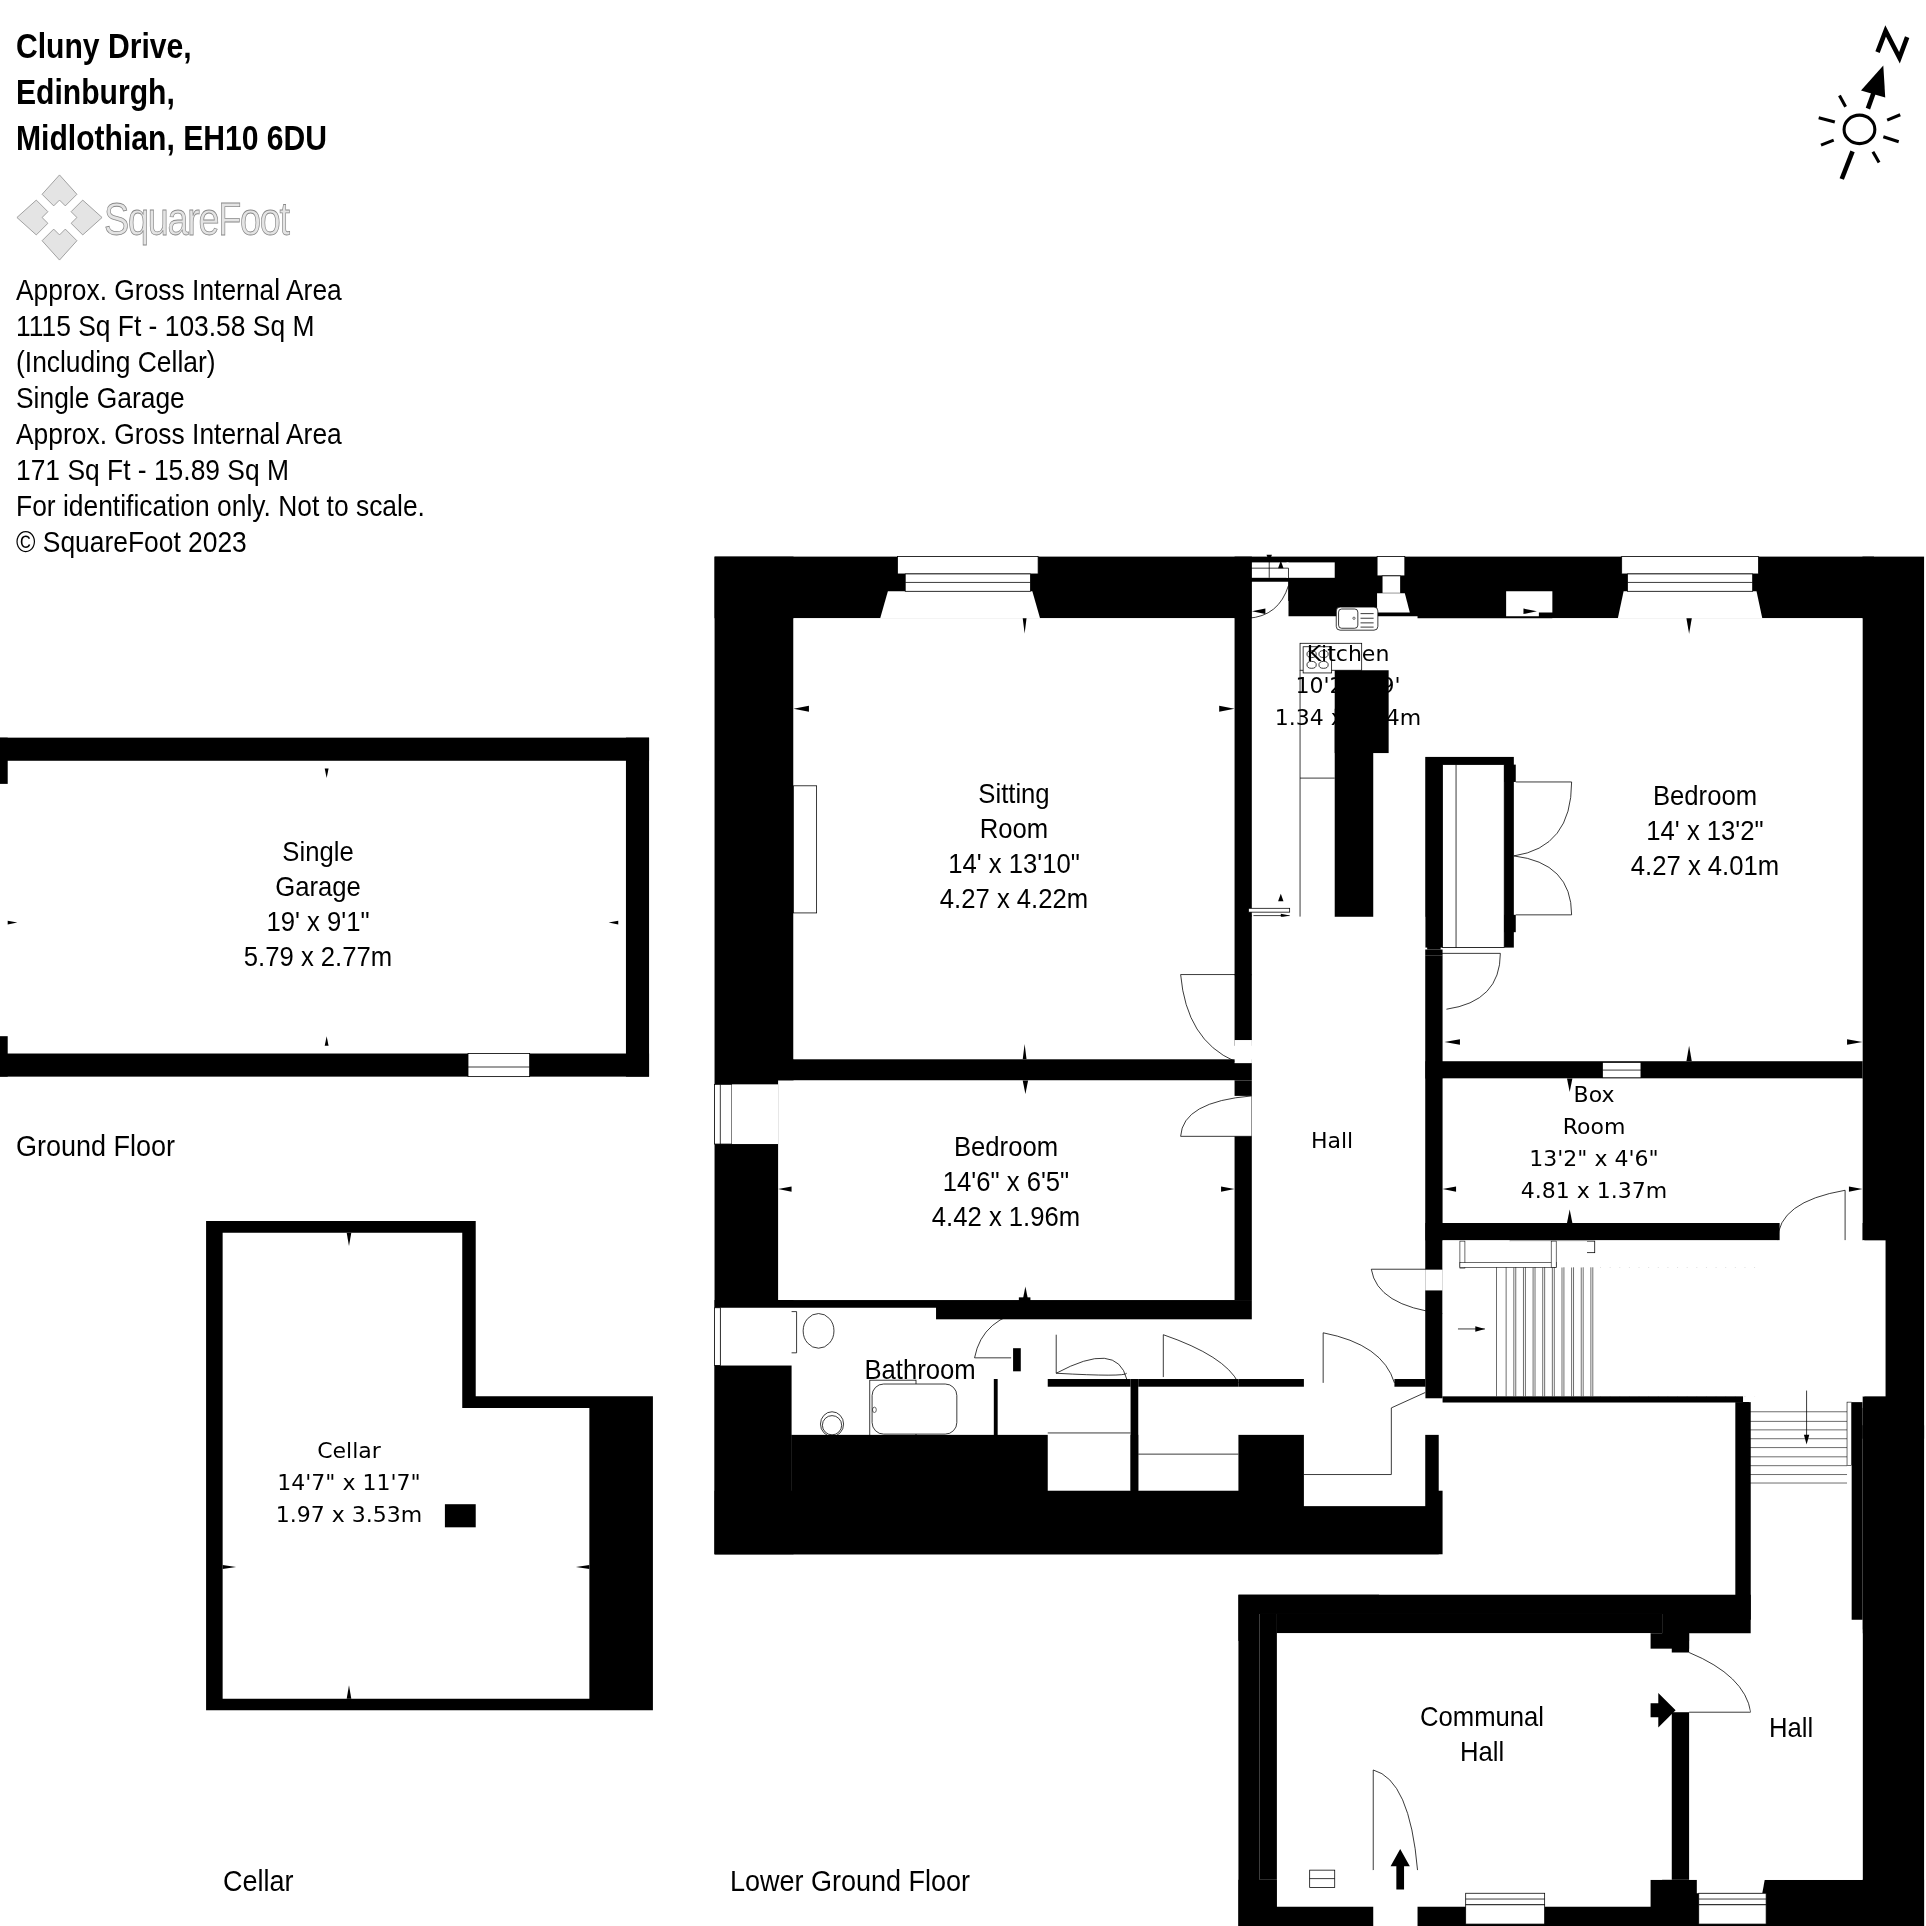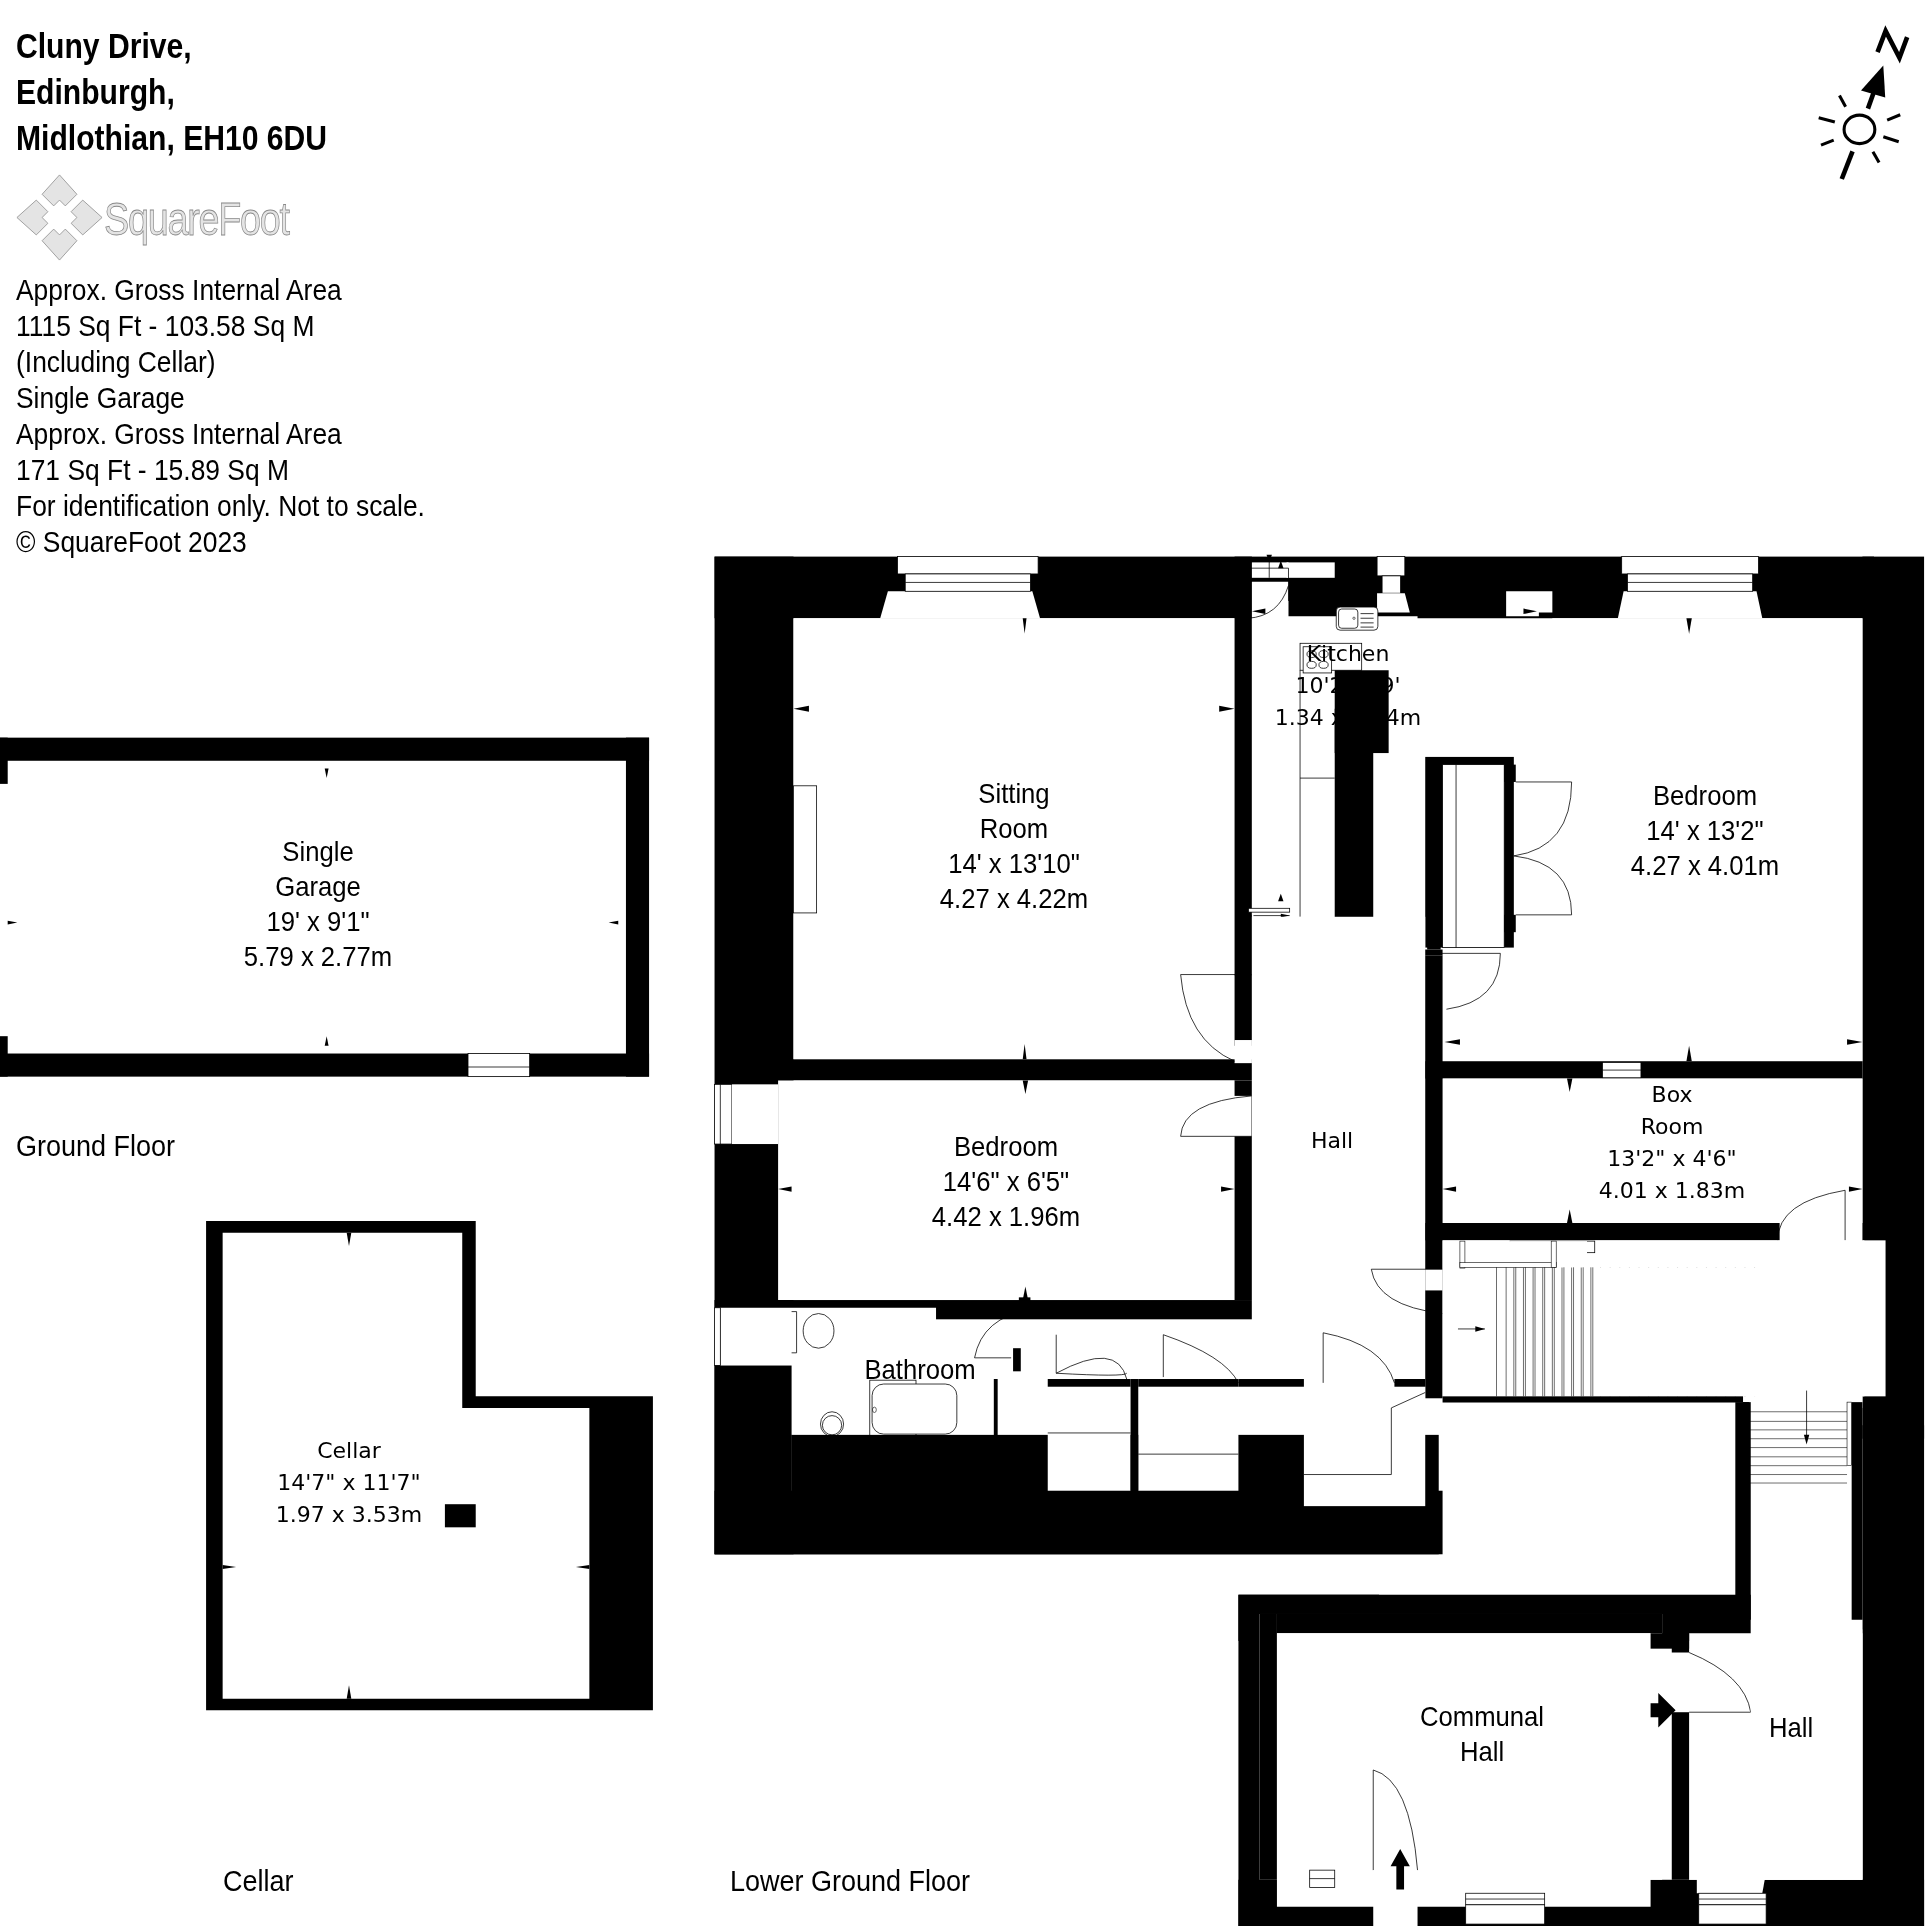--- a/index.html
+++ b/index.html
@@ -435,25 +435,25 @@
   <div>14' x 13'2"</div>
   <div>4.27 x 4.01m</div>
 </div>
 
 <div class="abs room-label" style="left:1006px;top:1129px">
   <div>Bedroom</div>
   <div>14'6" x 6'5"</div>
   <div>4.42 x 1.96m</div>
 </div>
 
-<div class="abs room-label wide" style="left:1672px;top:1079px">
+<div class="abs room-label wide" style="left:1594px;top:1079px">
   <div>Box</div>
   <div>Room</div>
   <div>13'2" x 4'6"</div>
-  <div>4.01 x 1.83m</div>
+  <div>4.81 x 1.37m</div>
 </div>
 
 <div class="abs room-label wide" style="left:1332px;top:1125px">
   <div>Hall</div>
 </div>
 
 <div class="abs room-label" style="left:920px;top:1352px">
   <div>Bathroom</div>
 </div>
 

